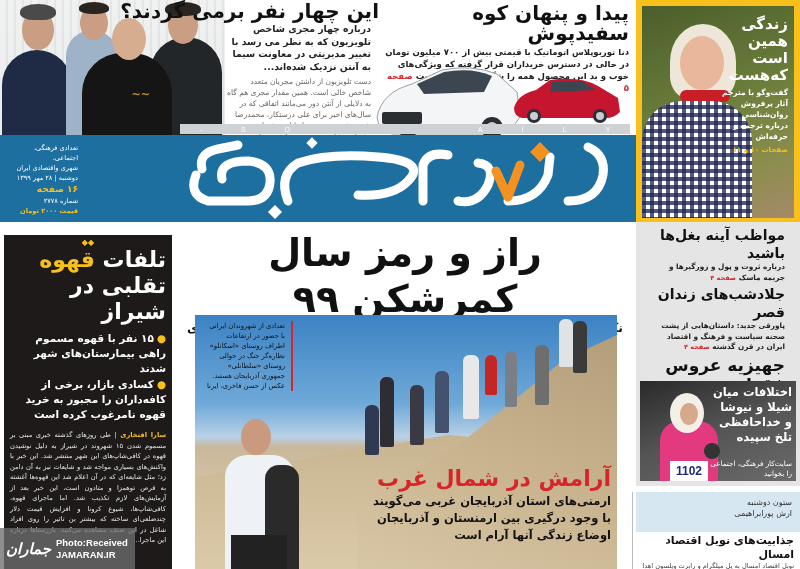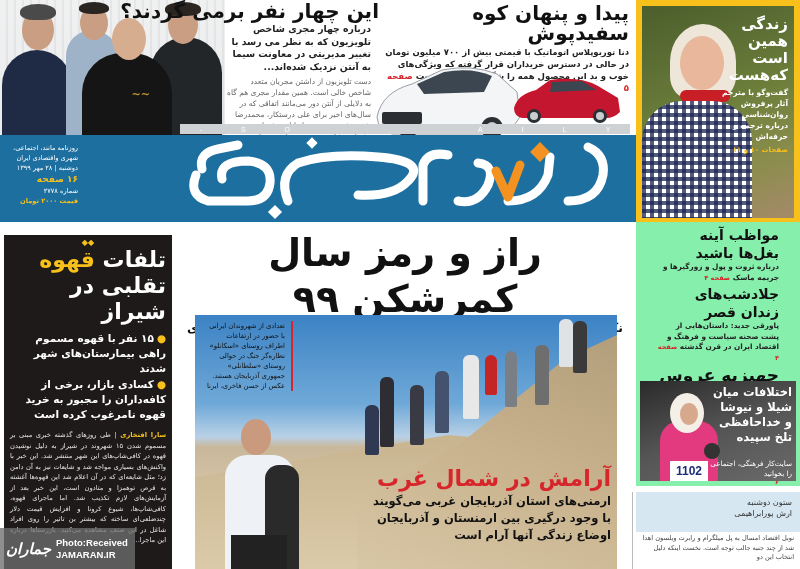--- a/index.html
+++ b/index.html
@@ -75,21 +75,21 @@
   .main-photo { left: 195px; top: 315px; width: 422px; height: 254px; overflow: hidden; background: linear-gradient(180deg, #3c82c4 0%, #6fa9d8 35%, #b9d1e6 48%, #c9b79a 52%, #d6c5a8 70%, #cdbb9b 100%); }
   .hill { position: absolute; right: 0; top: 20px; width: 260px; height: 240px; background: linear-gradient(200deg, #b39e7b 0%, #c9b38e 50%, #d8c7a6 100%); clip-path: polygon(100% 0, 100% 100%, 0 100%, 0 70%, 40% 45%, 80% 10%); }
   .slope { position: absolute; left: 0; top: 120px; width: 422px; height: 140px; background: linear-gradient(180deg, #c8b48f, #dccbaa); clip-path: polygon(0 30%, 60% 0, 100% 10%, 100% 100%, 0 100%); }
   .fig { position: absolute; border-radius: 6px 6px 2px 2px; }
   .caption { position: absolute; left: 10px; top: 6px; width: 88px; text-align: right; font-size: 6.8px; line-height: 10px; color: #111; border-right: 2px solid #d7262b; padding-right: 6px; }
   .photo-head { position: absolute; right: 6px; top: 150px; width: 240px; text-align: right; }
   .photo-head h2 { color: #d7262b; font-size: 22px; font-weight: 900; line-height: 28px; }
   .photo-head p { font-size: 11.5px; font-weight: 900; line-height: 17px; color: #111; }
 
   
-  .yellow-col { left: 636px; top: 222px; width: 164px; height: 264px; background: #86efac; padding: 4px 21px; text-align: right; }
+  .yellow-col { left: 636px; top: 222px; width: 164px; height: 264px; background: #e5e5e5; padding: 4px 15px; text-align: right; }
   .yellow-col h3 { font-size: 14px; font-weight: 900; line-height: 18px; }
   .yellow-col p { font-size: 7.3px; font-weight: 700; line-height: 10.5px; color: #222; }
   .yellow-col .ref { color: #d7262b; font-size: 6.5px; }
   .yellow-col .big { font-size: 17px; line-height: 20px; }
 
   .athlete { left: 640px; top: 381px; width: 156px; height: 100px; background: linear-gradient(160deg, #2a2a2a 0%, #555 50%, #6a6a6a 100%); overflow: hidden; }
   .athlete-body { position: absolute; left: 20px; top: 40px; width: 58px; height: 70px; background: #e2397f; border-radius: 20px 20px 0 0; }
   .athlete-head { position: absolute; left: 30px; top: 12px; width: 34px; height: 40px; background: #f4efe7; border-radius: 50%; }
   .bib { position: absolute; left: 30px; top: 80px; width: 38px; height: 20px; background: #fff; color: #1a2c7a; font-family: "Liberation Sans", sans-serif; font-weight: 700; font-size: 12px; text-align: center; line-height: 20px; direction: ltr; }
   .athlete-text { position: absolute; right: 4px; top: 4px; width: 82px; text-align: right; color: #fff; }
@@ -190,21 +190,21 @@
     <path d="M330 66 Q360 66 370 40 L372 22"></path>
     <path d="M390 66 Q420 66 425 40 Q428 20 410 12"></path>
   </g>
   <rect x="92" y="72" width="10" height="10" fill="#ffffff" transform="rotate(45 97 77)"></rect>
   <rect x="130" y="4" width="8" height="8" fill="#ffffff" transform="rotate(45 134 8)"></rect>
   <rect x="355" y="10" width="14" height="14" fill="#f39220" transform="rotate(45 362 17)"></rect>
   <path d="M318 36 L330 62 L342 30" fill="none" stroke="#f39220" stroke-width="9" stroke-linecap="round" stroke-linejoin="round"></path>
   <text x="-100" y="-100">هفت صبح</text>
 </svg>
 <div class="abs info">
-  <div>روزنامه مانند، اجتماعی،</div>
+  <div>تعدادی فرهنگی، اجتماعی،</div>
   <div>شهری واقتصادی ایران</div>
   <div>دوشنبه | ۲۸ مهر ۱۳۹۹</div>
   <div class="pages">۱۶ صفحه</div>
   <div>شماره ۲۷۷۸</div>
   <div class="price">قیمت ۲۰۰۰ تومان</div>
 </div>
 
 <div class="abs main-head">
   <h1>راز و رمز سال کمرشکن ۹۹</h1>
   <div class="sub"><span>نکاتی از گزارش مرکز پژوهش‌های مجلس درباره علت بی‌ثباتی اقتصادی</span> <span class="ref">صفحه ۳</span></div>
@@ -283,16 +283,17 @@
     <p>سایت‌کار فرهنگی، اجتماعی را بخوانید</p>
     <p class="ref">صفحه ۴ - رابخوانید</p>
   </div>
 </div>
 
 <div class="abs column-box">
   <div>ستون دوشنبه</div>
   <div>ارش پورابراهیمی</div>
 </div>
 <div class="abs column-box2">
+  <h4>جذابیت‌های نوبل اقتصاد امسال</h4>
   <p>نوبل اقتصاد امسال به پل میلگرام و رابرت ویلسون اهدا شد از چند جنبه جالب توجه است. نخست اینکه دلیل انتخاب این دو</p>
 </div>
 
 <div class="rule-v" style="left:632px;top:492px;height:77px;"></div>
 
 </body></html>

